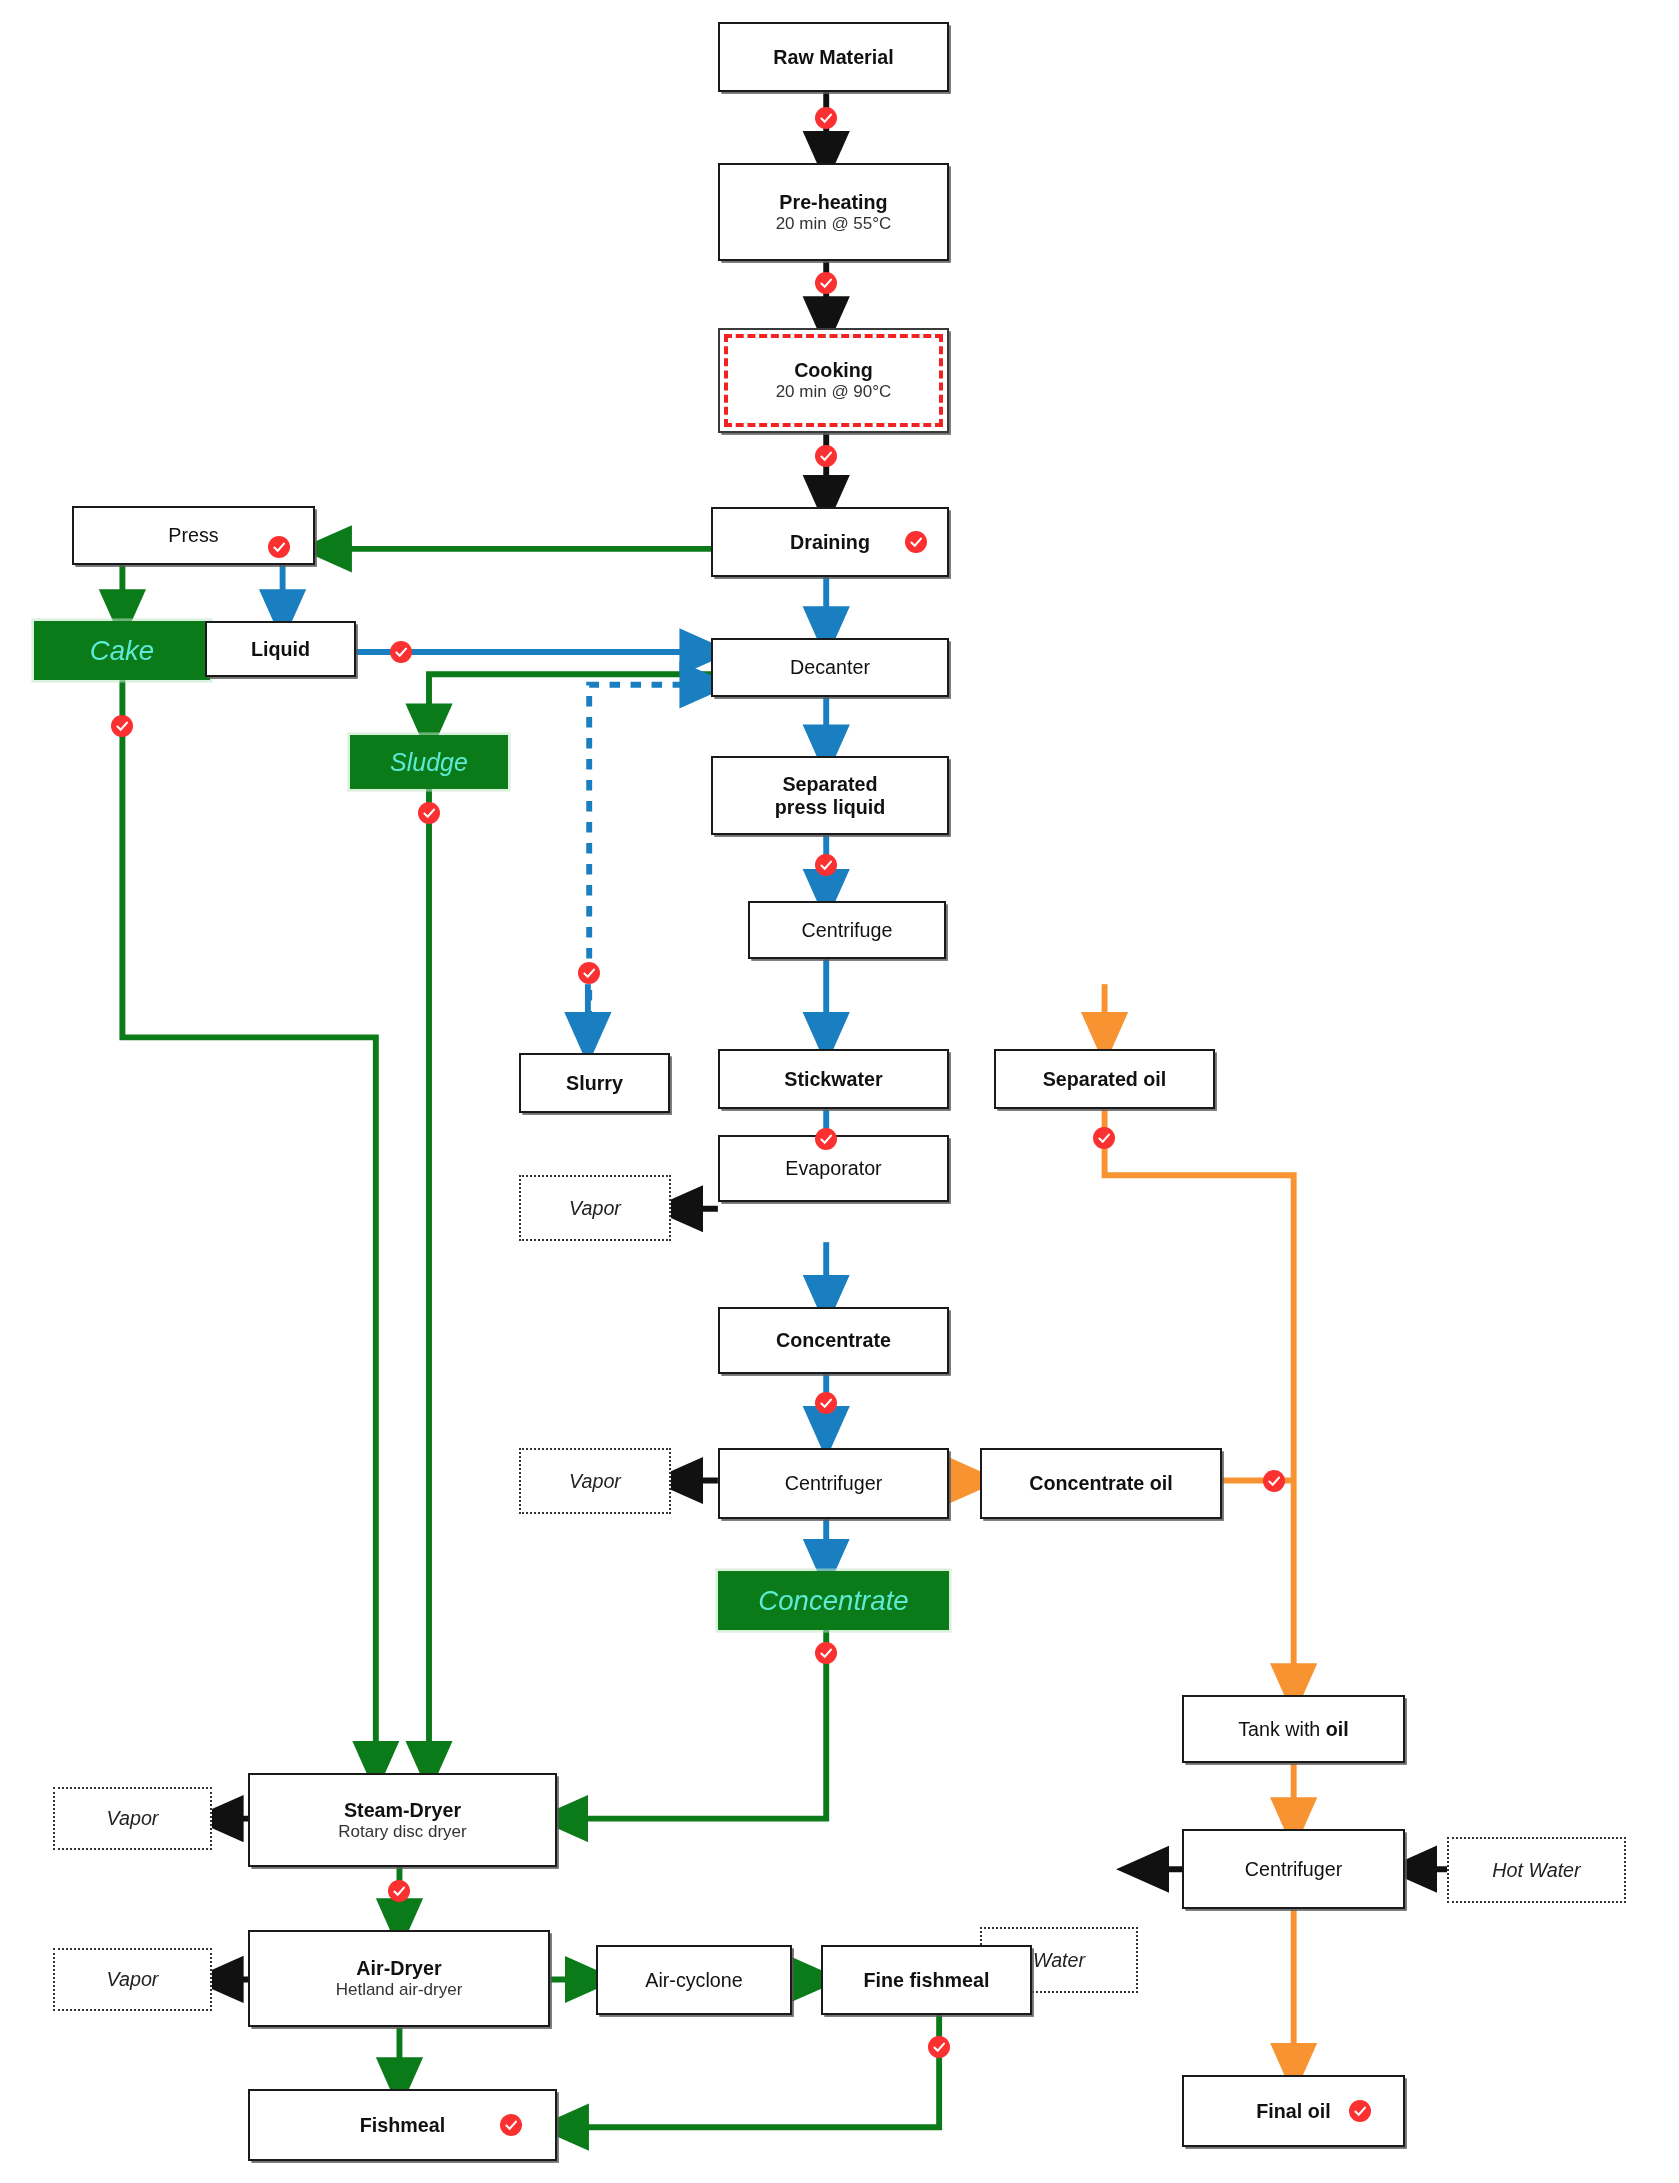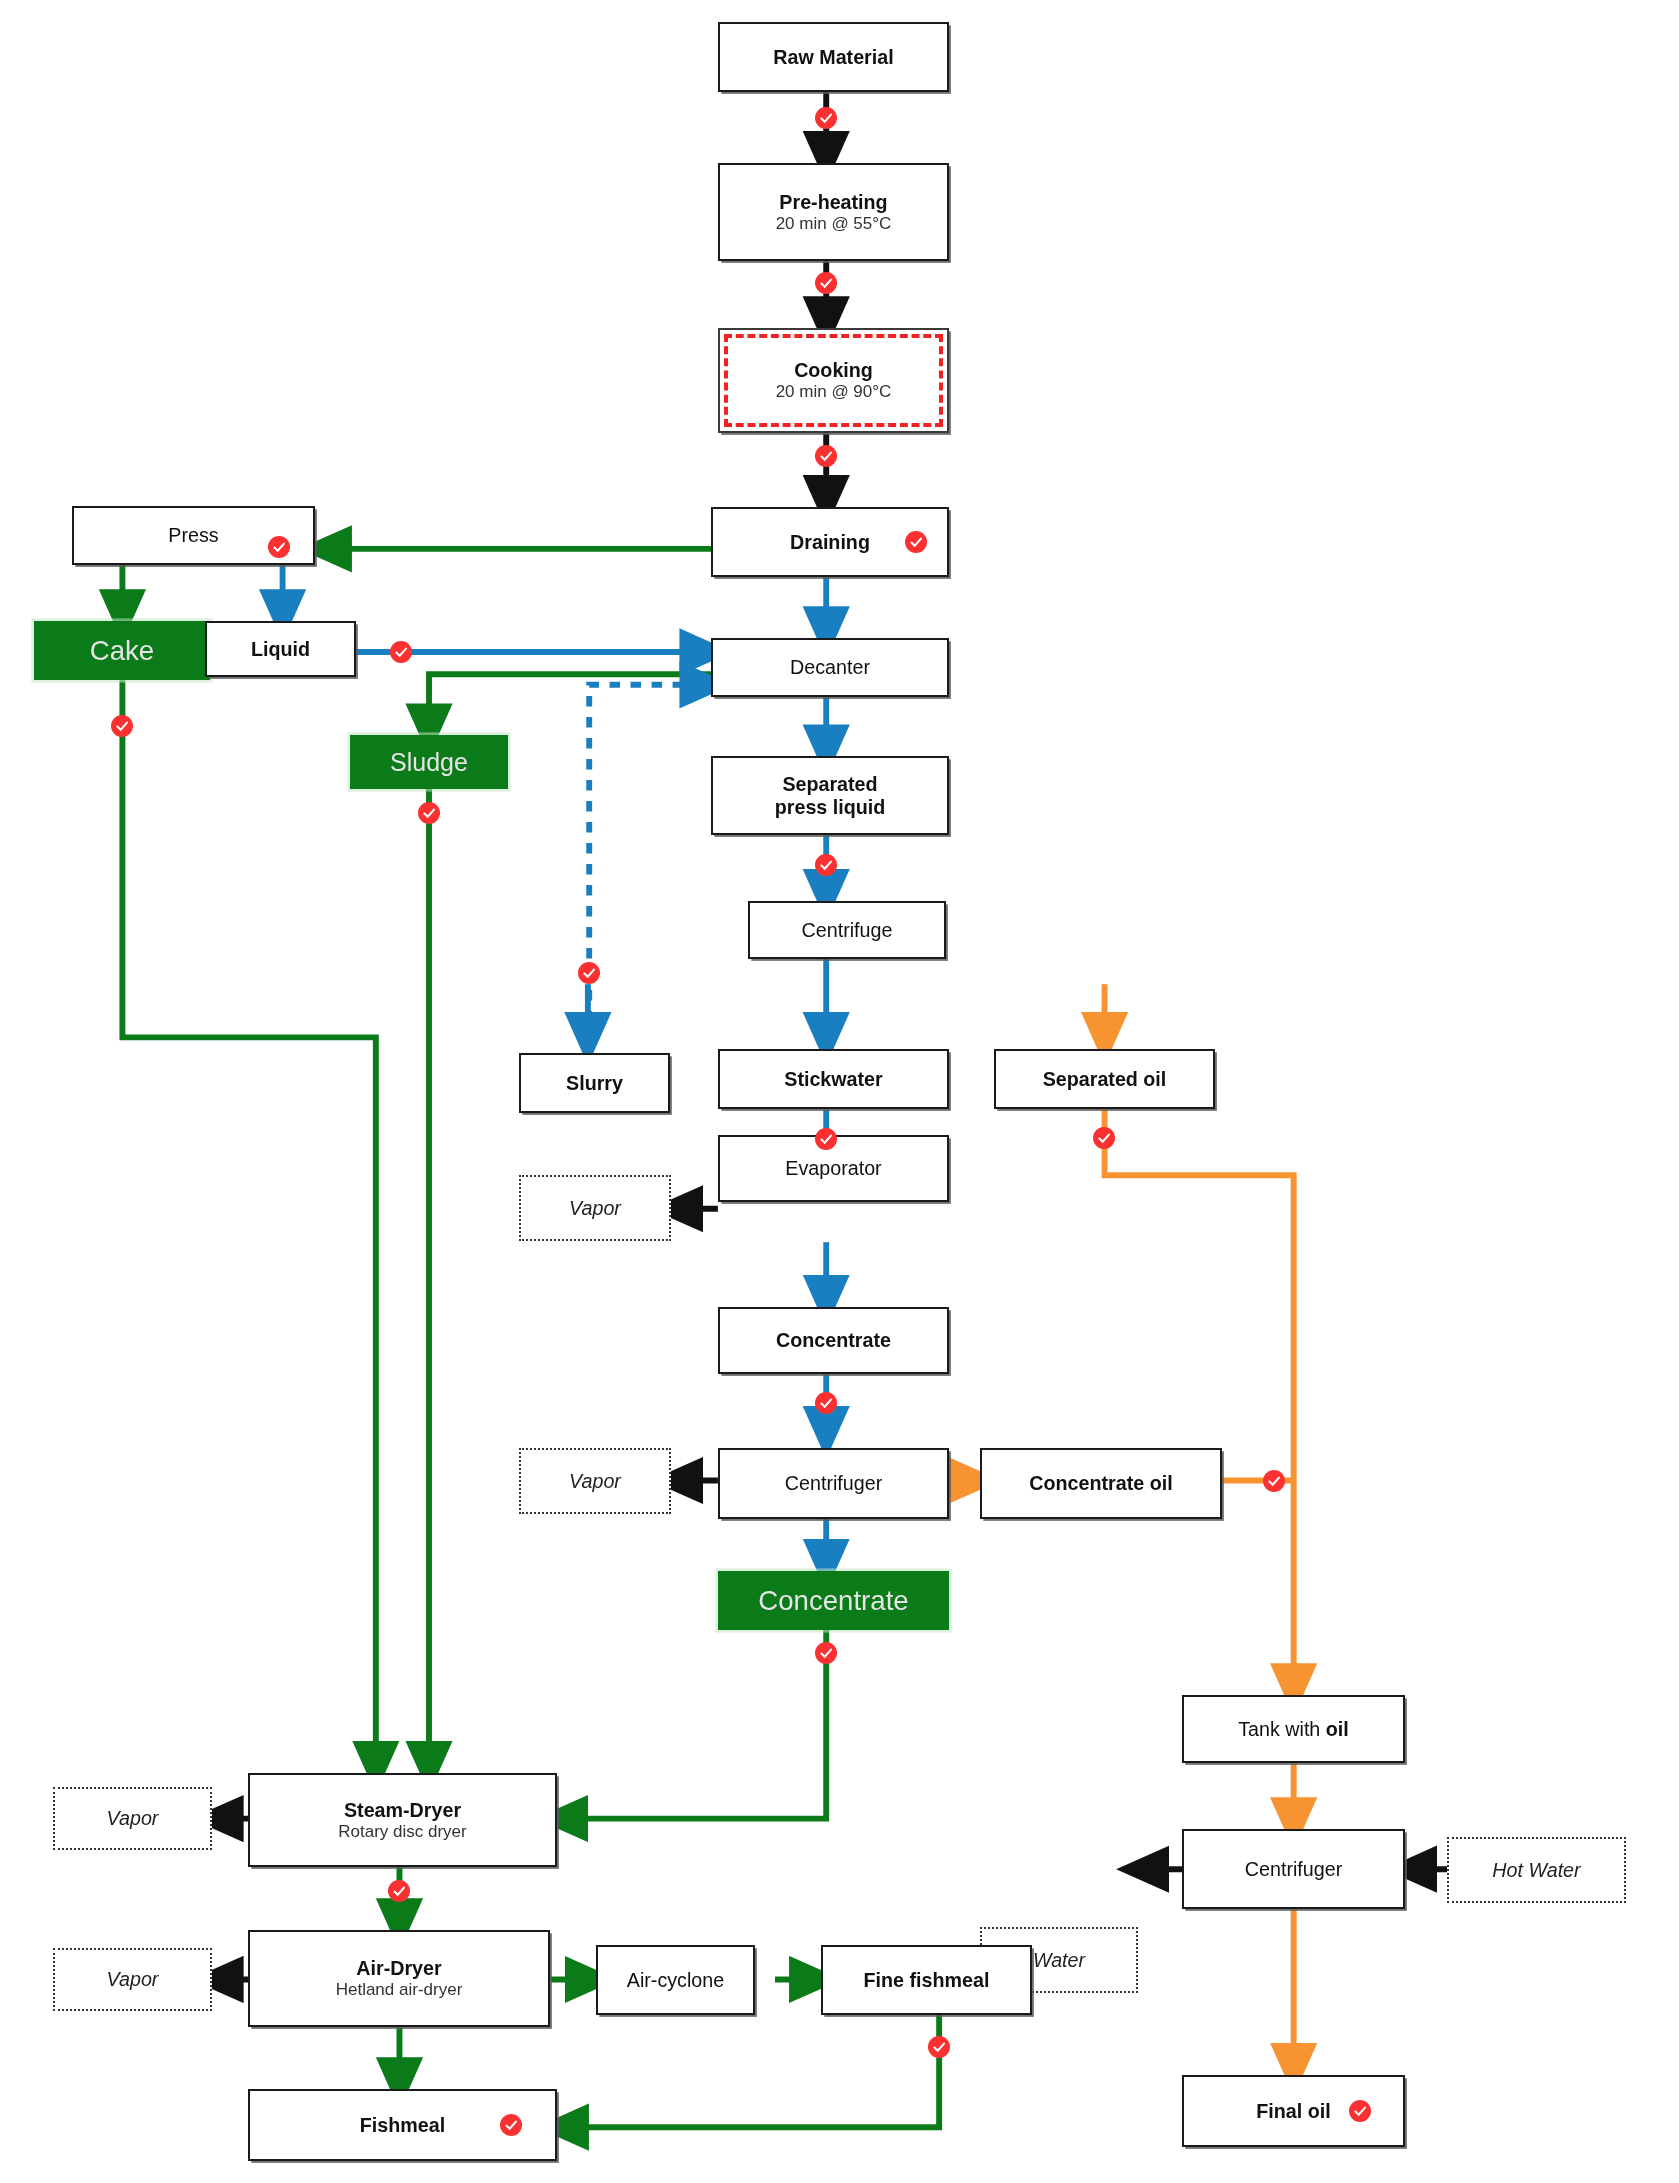--- a/index.html
+++ b/index.html
@@ -13,21 +13,21 @@
   .node .t2{line-height:1.15;}
 
   
   .box{background:#ffffff;border:2px solid #1a1a1a;box-shadow:2.6px 2.6px 0 -0.7px rgba(90,90,90,.85);}
   .box .t1{font-size:19.7px;color:#111;}
   .box .t2{font-size:17px;color:#333;}
   .box.bold .t1{font-weight:bold;}
 
   
   .green{background:#0b7a19;border:0;box-shadow:0 0 0 2.6px rgba(190,230,195,.55);}
-  .green .t1{color:#e5e5e5;font-weight:normal;}
+  .green .t1{color:#5eead4;font-weight:normal;font-style:italic;}
 
   
   .dotted{background:#ffffff;border:2px dotted #333;box-shadow:none;}
   .dotted .t1{font-size:19.7px;color:#222;font-style:italic;}
 
   
   .critical{background:#ffffff;border:2px solid #3a3a3a;box-shadow:2.6px 2.6px 0 -0.7px rgba(90,90,90,.85);
             outline:none;position:absolute;}
   .critical::before{content:"";position:absolute;left:3.9px;top:3.9px;right:3.9px;bottom:3.9px;
             border:4.6px dashed #f22222;pointer-events:none;}
@@ -258,21 +258,21 @@
 
   <div class="node dotted" style="left:53px;top:1948px;width:159px;height:63px;">
     <div class="t1 nowrap">Vapor</div>
   </div>
 
   <div class="node box bold" style="left:248px;top:1930px;width:302px;height:97px;">
     <div class="t1 nowrap">Air-Dryer</div>
     <div class="t2 nowrap">Hetland air-dryer</div>
   </div>
 
-  <div class="node box" style="left:596px;top:1945px;width:159px;height:70px;">
+  <div class="node box" style="left:596px;top:1945px;width:196px;height:70px;">
     <div class="t1 nowrap">Air-cyclone</div>
   </div>
 
   <div class="node box bold" style="left:248px;top:2089px;width:309px;height:72px;">
     <div class="t1 nowrap">Fishmeal</div>
   </div>
 
   <div class="node box bold" style="left:821px;top:1945px;width:211px;height:70px;">
     <div class="t1 nowrap">Fine fishmeal</div>
   </div>

